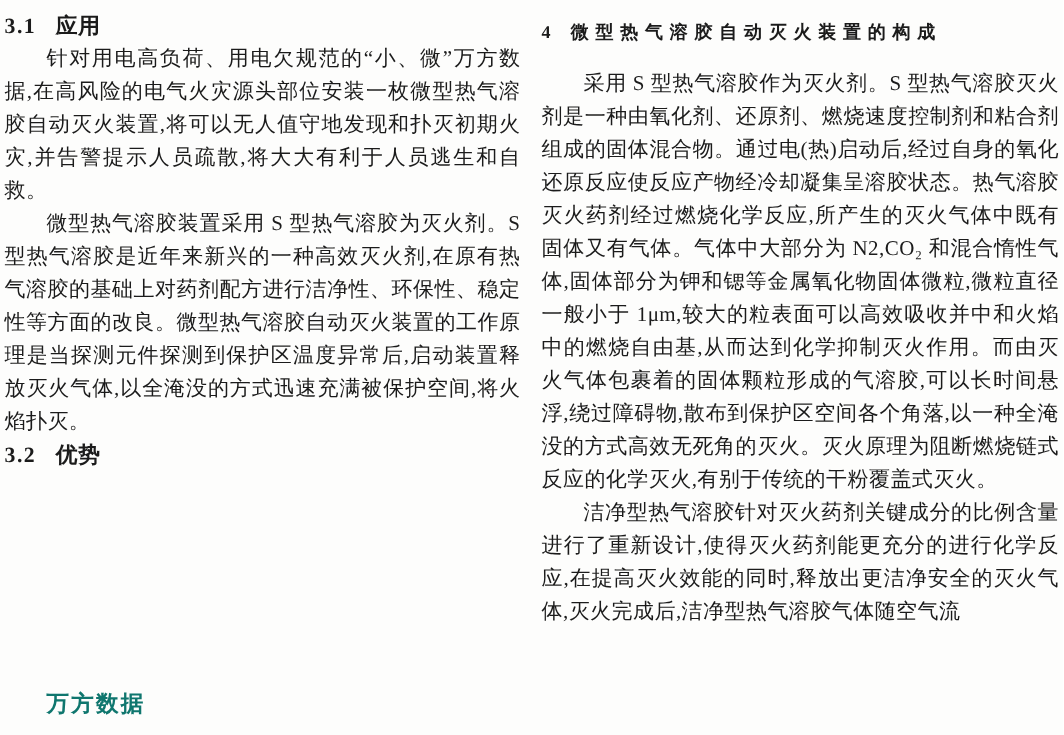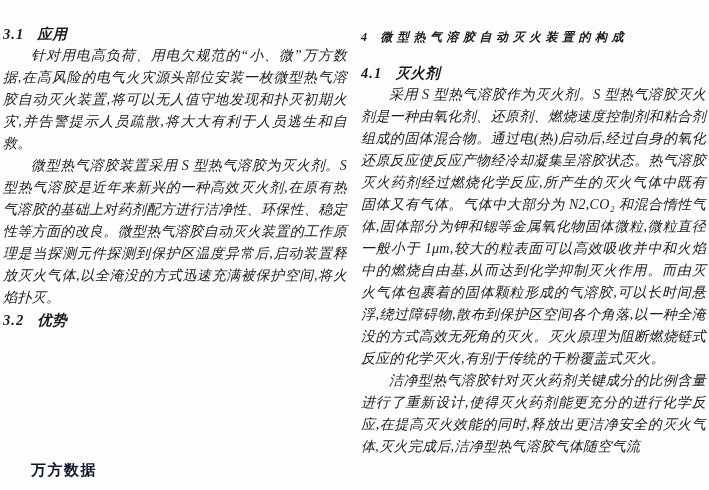--- a/index.html
+++ b/index.html
@@ -11,22 +11,21 @@
     position: relative;
     width: 709px;
     height: 490px;
     background: #fdfdfc;
     color: #1b1b1b;
     font-family: "Liberation Serif", "DejaVu Serif", serif;
     overflow: hidden;
   }
   .col {
     position: absolute;
-    top: 16px;
-    font-style: italic;
+    top: 0;
   }
   .col-left {
     left: 3px;
     width: 344px;
     padding-top: 7px;
   }
   .col-right {
     left: 361px;
     width: 345px;
     padding-top: 5px;
@@ -64,21 +63,21 @@
   .h-chapter .ch-num {
     margin-right: 9px;
   }
   .watermark {
     position: absolute;
     left: 31px;
     top: 461px;
     font-size: 15px;
     line-height: 18px;
     font-weight: 600;
-    color: #0f172a;
+    color: #0f766e;
     letter-spacing: 1.5px;
   }
 </style>
 </head>
 <body>
 
 <div class="page">
 
   <div class="col col-left">
     <h3 class="h-sub">
@@ -88,22 +87,19 @@
     <p class="body-par indent">微型热气溶胶装置采用 S 型热气溶胶为灭火剂。S 型热气溶胶是近年来新兴的一种高效灭火剂,在原有热气溶胶的基础上对药剂配方进行洁净性、环保性、稳定性等方面的改良。微型热气溶胶自动灭火装置的工作原理是当探测元件探测到保护区温度异常后,启动装置释放灭火气体,以全淹没的方式迅速充满被保护空间,将火焰扑灭。</p>
     <h3 class="h-sub">
       <span class="h-num">3.2</span><span class="h-title">优势</span>
     </h3>
   </div>
 
   <div class="col col-right">
     <h2 class="h-chapter">
       <span class="ch-num">4</span><span class="ch-title">微型热气溶胶自动灭火装置的构成</span>
     </h2>
-    <h3 class="h-sub">
-      <span class="h-num">4.1</span><span class="h-title">灭火剂</span>
-    </h3>
     <p class="body-par indent">采用 S 型热气溶胶作为灭火剂。S 型热气溶胶灭火剂是一种由氧化剂、还原剂、燃烧速度控制剂和粘合剂组成的固体混合物。通过电(热)启动后,经过自身的氧化还原反应使反应产物经冷却凝集呈溶胶状态。热气溶胶灭火药剂经过燃烧化学反应,所产生的灭火气体中既有固体又有气体。气体中大部分为 N2,CO₂ 和混合惰性气体,固体部分为钾和锶等金属氧化物固体微粒,微粒直径一般小于 1μm,较大的粒表面可以高效吸收并中和火焰中的燃烧自由基,从而达到化学抑制灭火作用。而由灭火气体包裹着的固体颗粒形成的气溶胶,可以长时间悬浮,绕过障碍物,散布到保护区空间各个角落,以一种全淹没的方式高效无死角的灭火。灭火原理为阻断燃烧链式反应的化学灭火,有别于传统的干粉覆盖式灭火。</p>
     <p class="body-par indent">洁净型热气溶胶针对灭火药剂关键成分的比例含量进行了重新设计,使得灭火药剂能更充分的进行化学反应,在提高灭火效能的同时,释放出更洁净安全的灭火气体,灭火完成后,洁净型热气溶胶气体随空气流</p>
   </div>
 
   <div class="watermark">万方数据</div>
 
 </div>
 
 </body></html>

